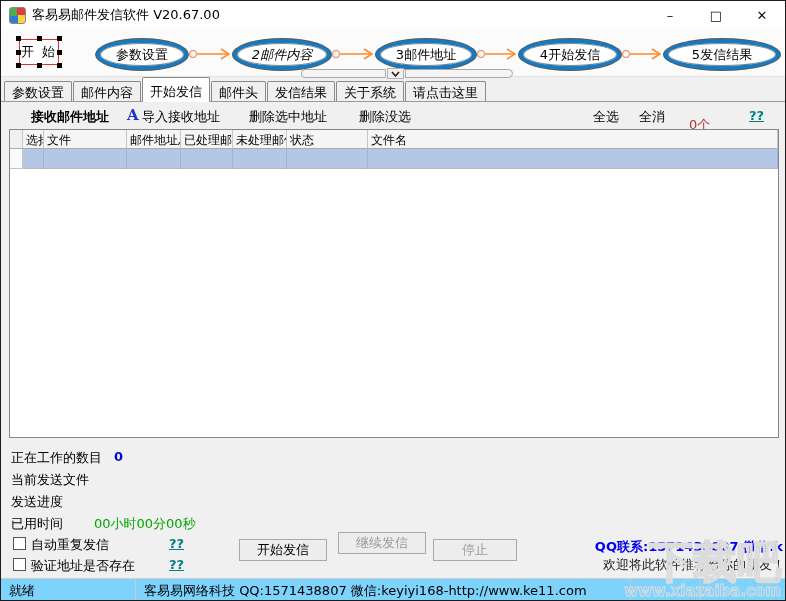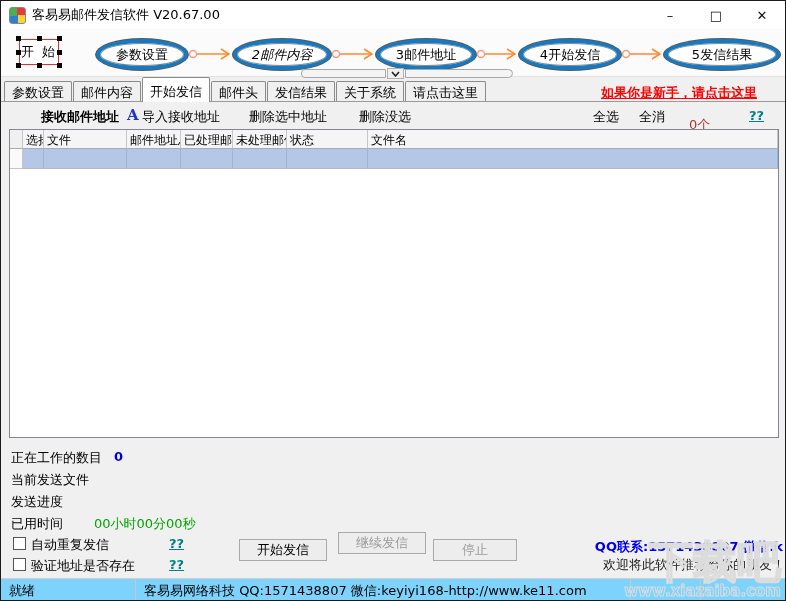--- a/index.html
+++ b/index.html
@@ -160,26 +160,25 @@
   <div class="tabbar">
     <div class="tabs">
       <div class="tab">参数设置</div>
       <div class="tab">邮件内容</div>
       <div class="tab active">开始发信</div>
       <div class="tab">邮件头</div>
       <div class="tab">发信结果</div>
       <div class="tab">关于系统</div>
       <div class="tab">请点击这里</div>
     </div>
-    <div class="newbie-link">如果你是新手，请点击这里</div>
   </div>
   <div class="tabline"></div>
 
   <div class="control-row">
-    <div class="ctl" style="left:40px; font-weight:bold;">接收邮件地址</div>
+    <div class="ctl" style="left:30px; font-weight:bold;">接收邮件地址</div>
     <div class="ctl import-a" style="left:126px; top:4px;">A</div>
     <div class="ctl" style="left:141px;">导入接收地址</div>
     <div class="ctl" style="left:248px;">删除选中地址</div>
     <div class="ctl" style="left:358px;">删除没选</div>
     <div class="ctl" style="left:592px;">全选</div>
     <div class="ctl" style="left:638px;">全消</div>
     <div class="ctl" style="left:688px; top:8px; color:var(--count-red);margin-top:6px;">0个</div>
     <div class="ctl help-q" style="left:748px;">??</div>
   </div>
 

